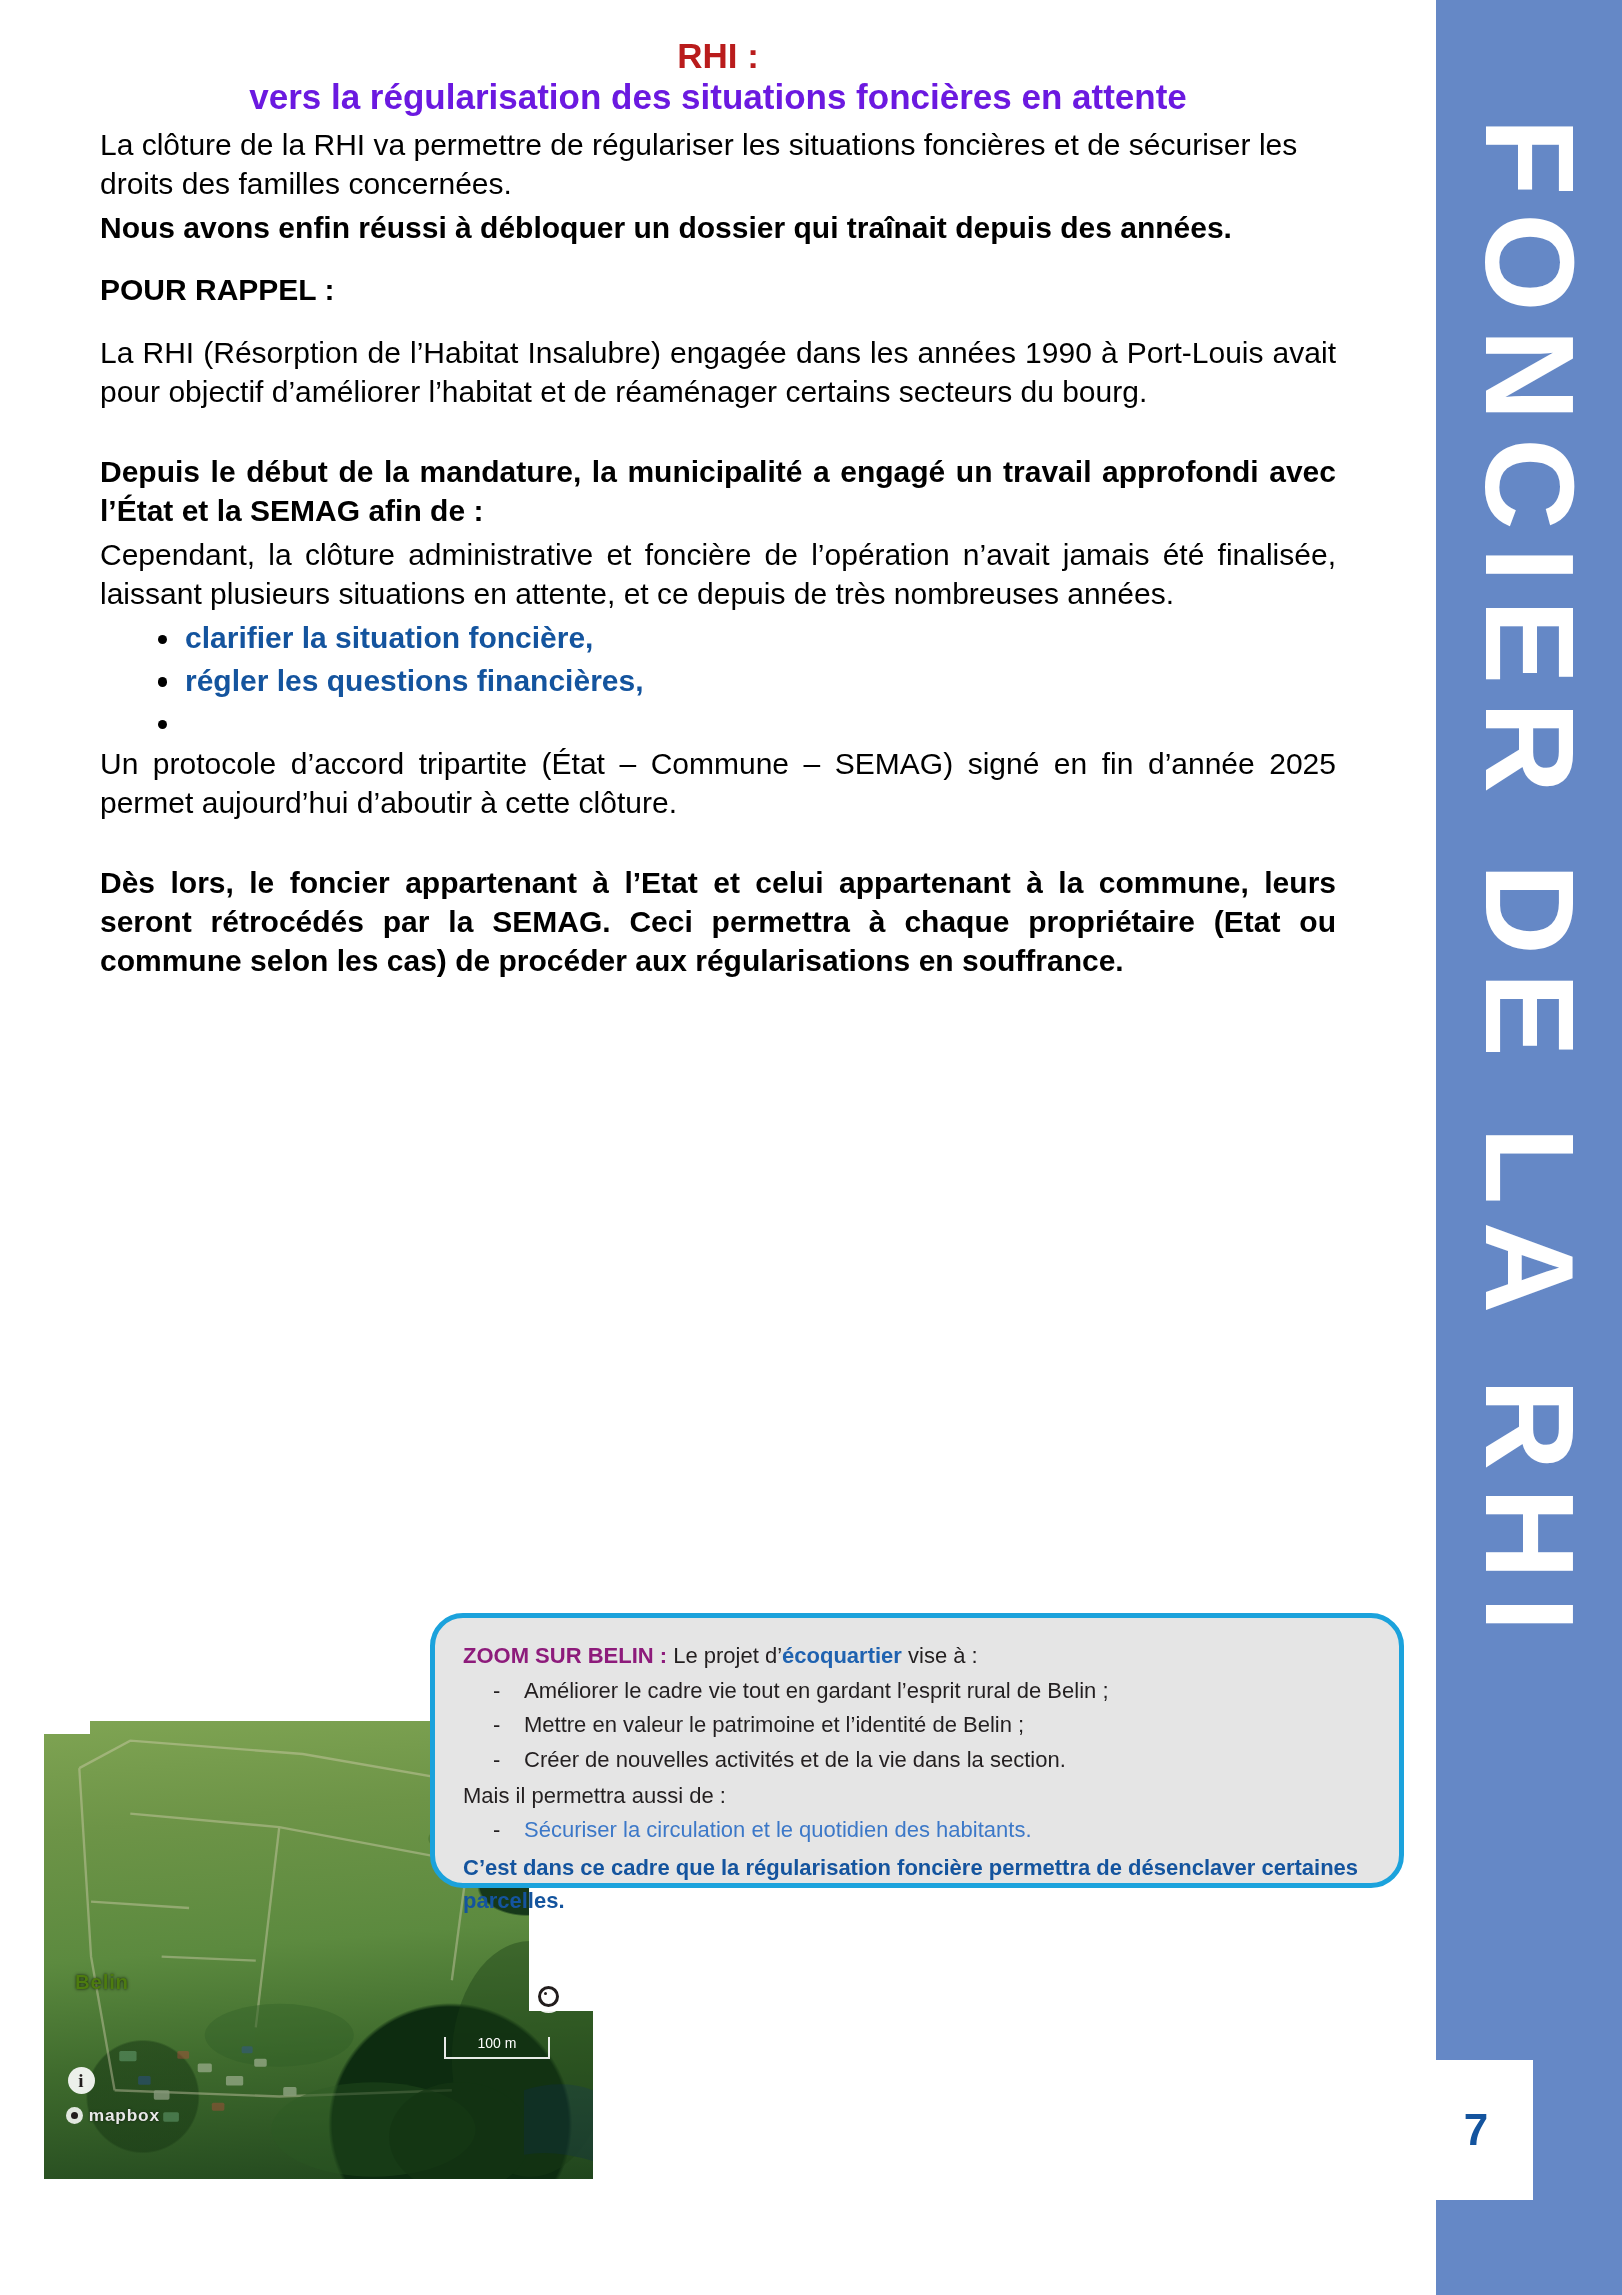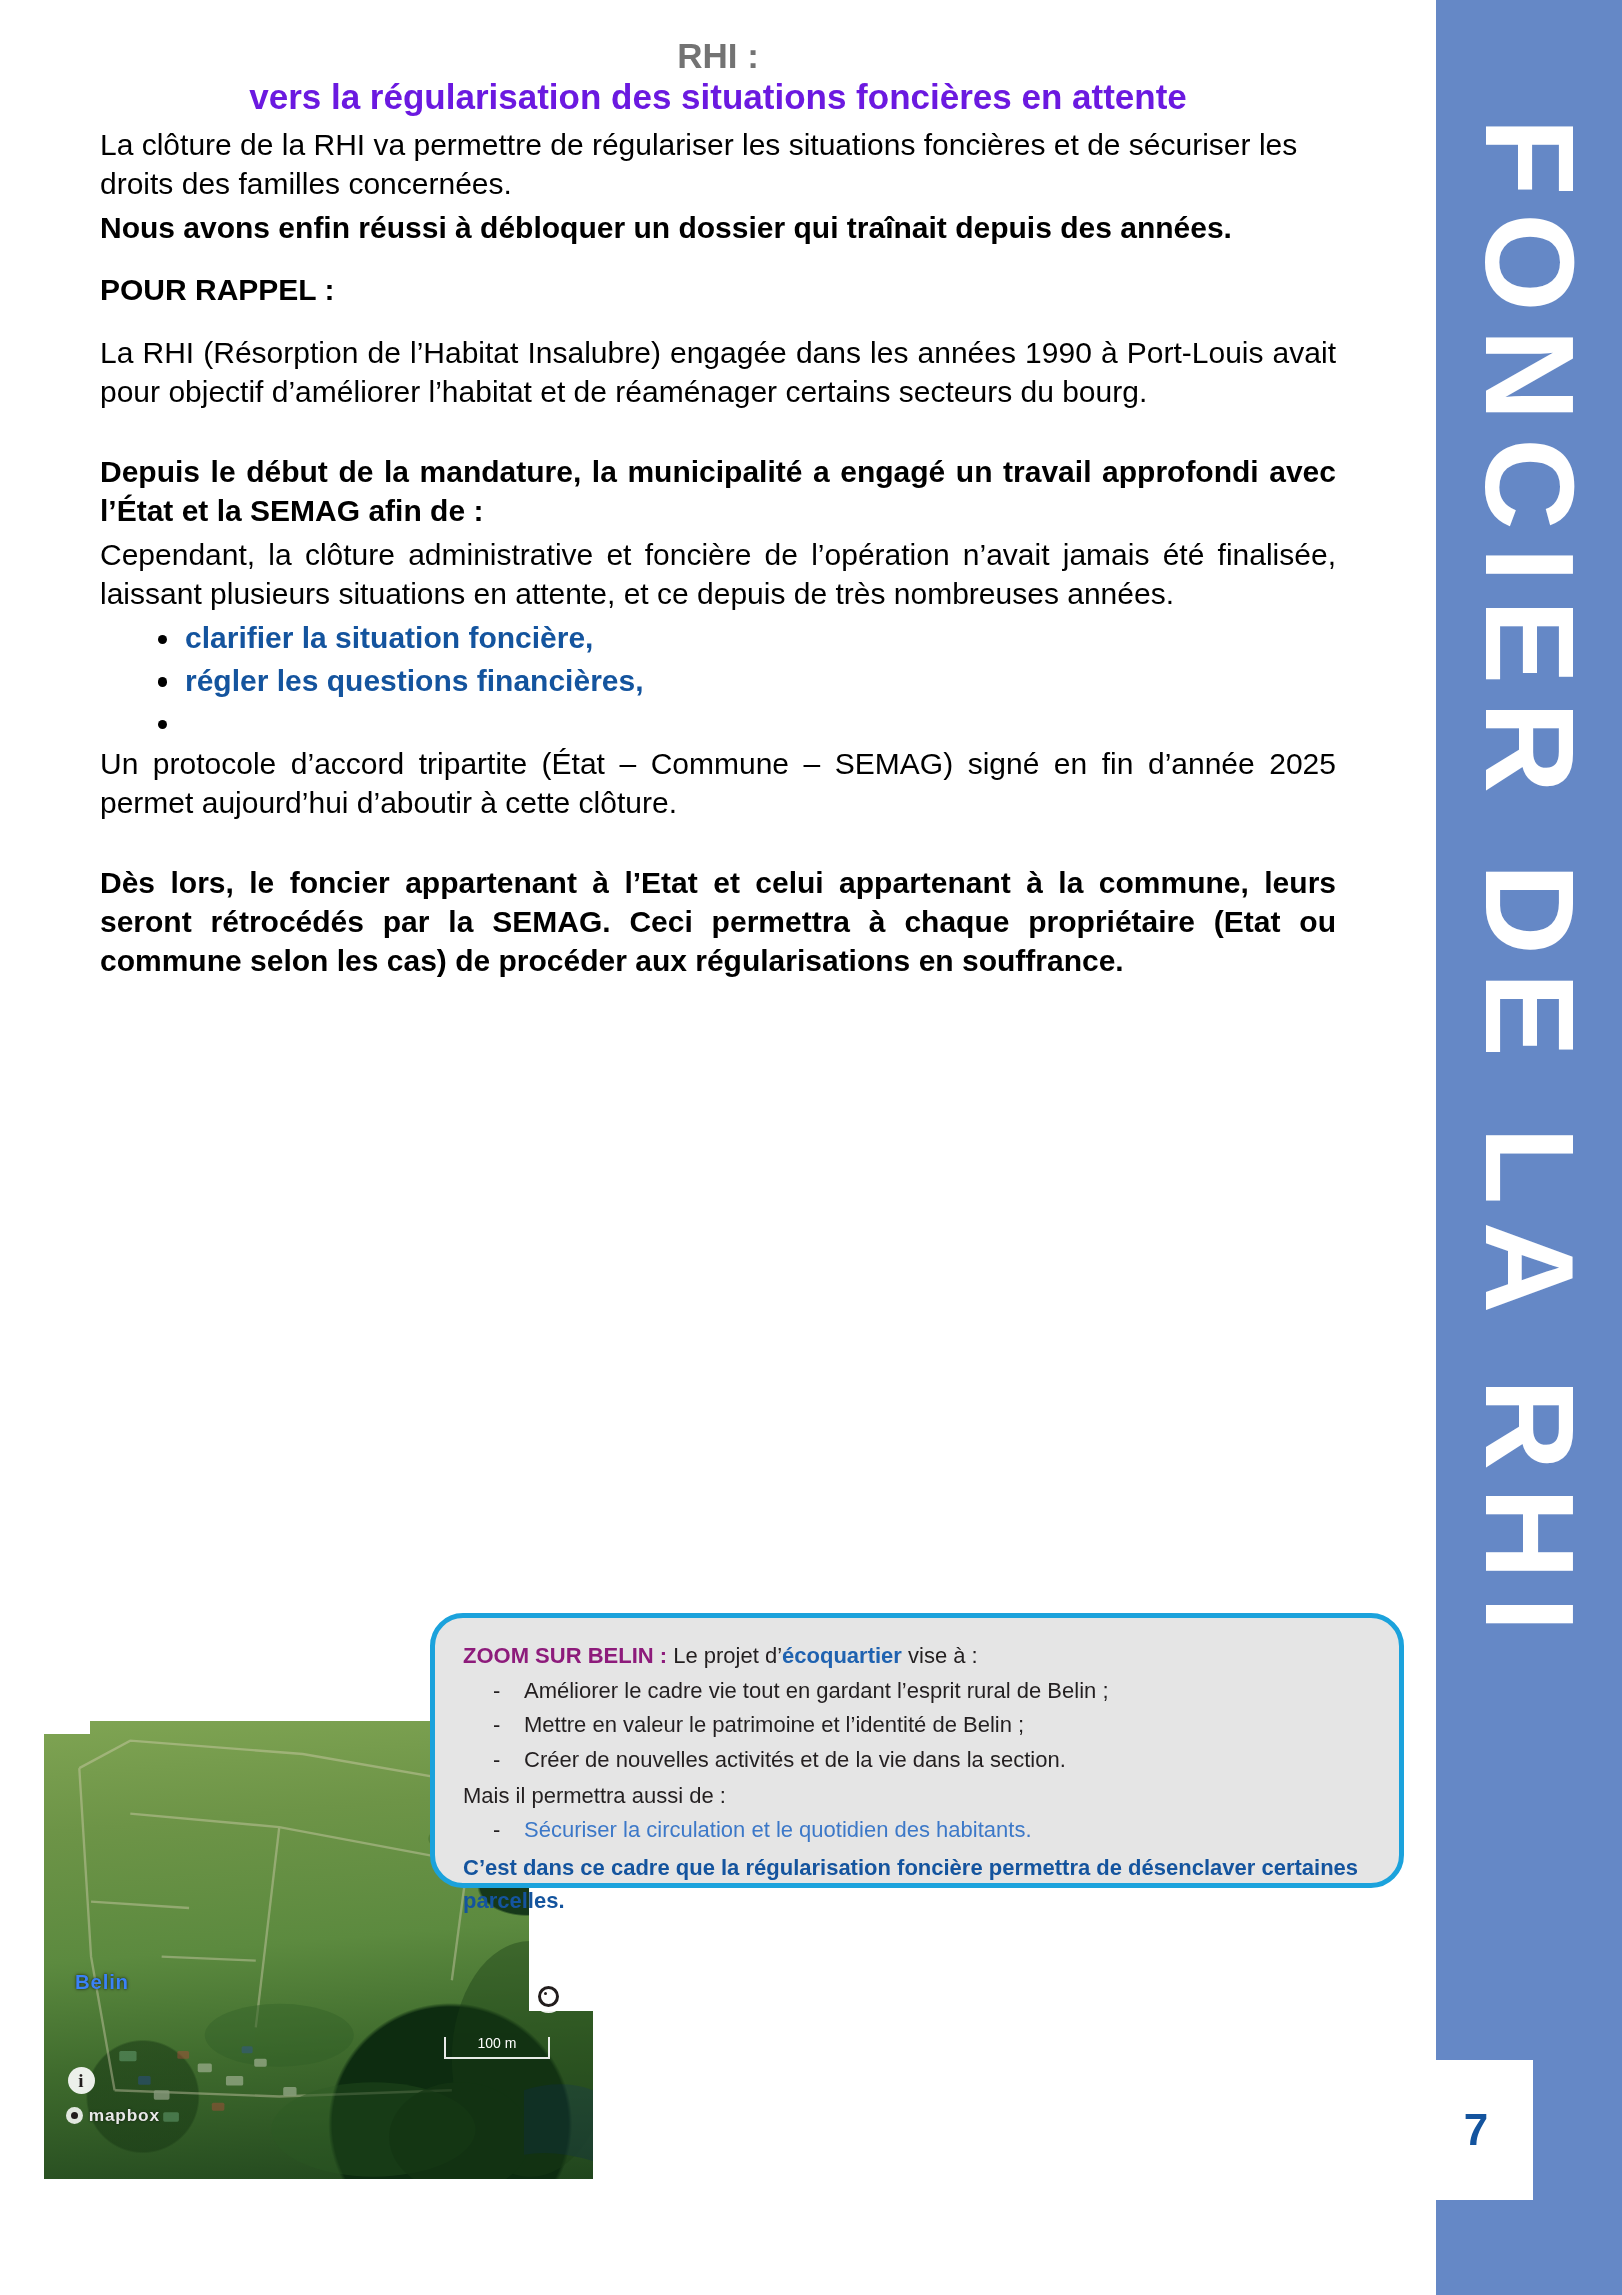--- a/index.html
+++ b/index.html
@@ -75,21 +75,21 @@
     width: 1436px;
     height: 2295px;
     z-index: 1;
   }
 
   .doc-title-wrap {
     padding: 36px 102px 0 102px;
     text-align: center;
   }
   .title-line1 {
-    color: #737373;
+    color: #b91c1c;
     font-weight: bold;
     font-size: 35px;
     line-height: 1.12;
     font-family: "Liberation Sans", sans-serif;
   }
   .title-line2 {
     color: #6b19e0;
     font-weight: bold;
     font-size: 35px;
     line-height: 1.25;
@@ -246,21 +246,21 @@
     position: absolute; right: 0; top: 0; width: 64px; height: 290px; background: #ffffff;
   }
   .map-parcels {
     position: absolute; left: 0; top: 0; width: 549px; height: 458px;
     opacity: 0.55;
   }
   .map-label-belin {
     position: absolute;
     left: 31px;
     top: 250px;
-    color: #3b82f6;
+    color: #4d7c0f;
     font-size: 20.4px;
     font-weight: bold;
     letter-spacing: 0.8px;
     text-shadow: 0 0 3.1px rgba(0,0,0,0.85);
     font-family: "Liberation Sans", sans-serif;
   }
   .map-info-icon {
     position: absolute;
     left: 23.5px;
     top: 346px;

